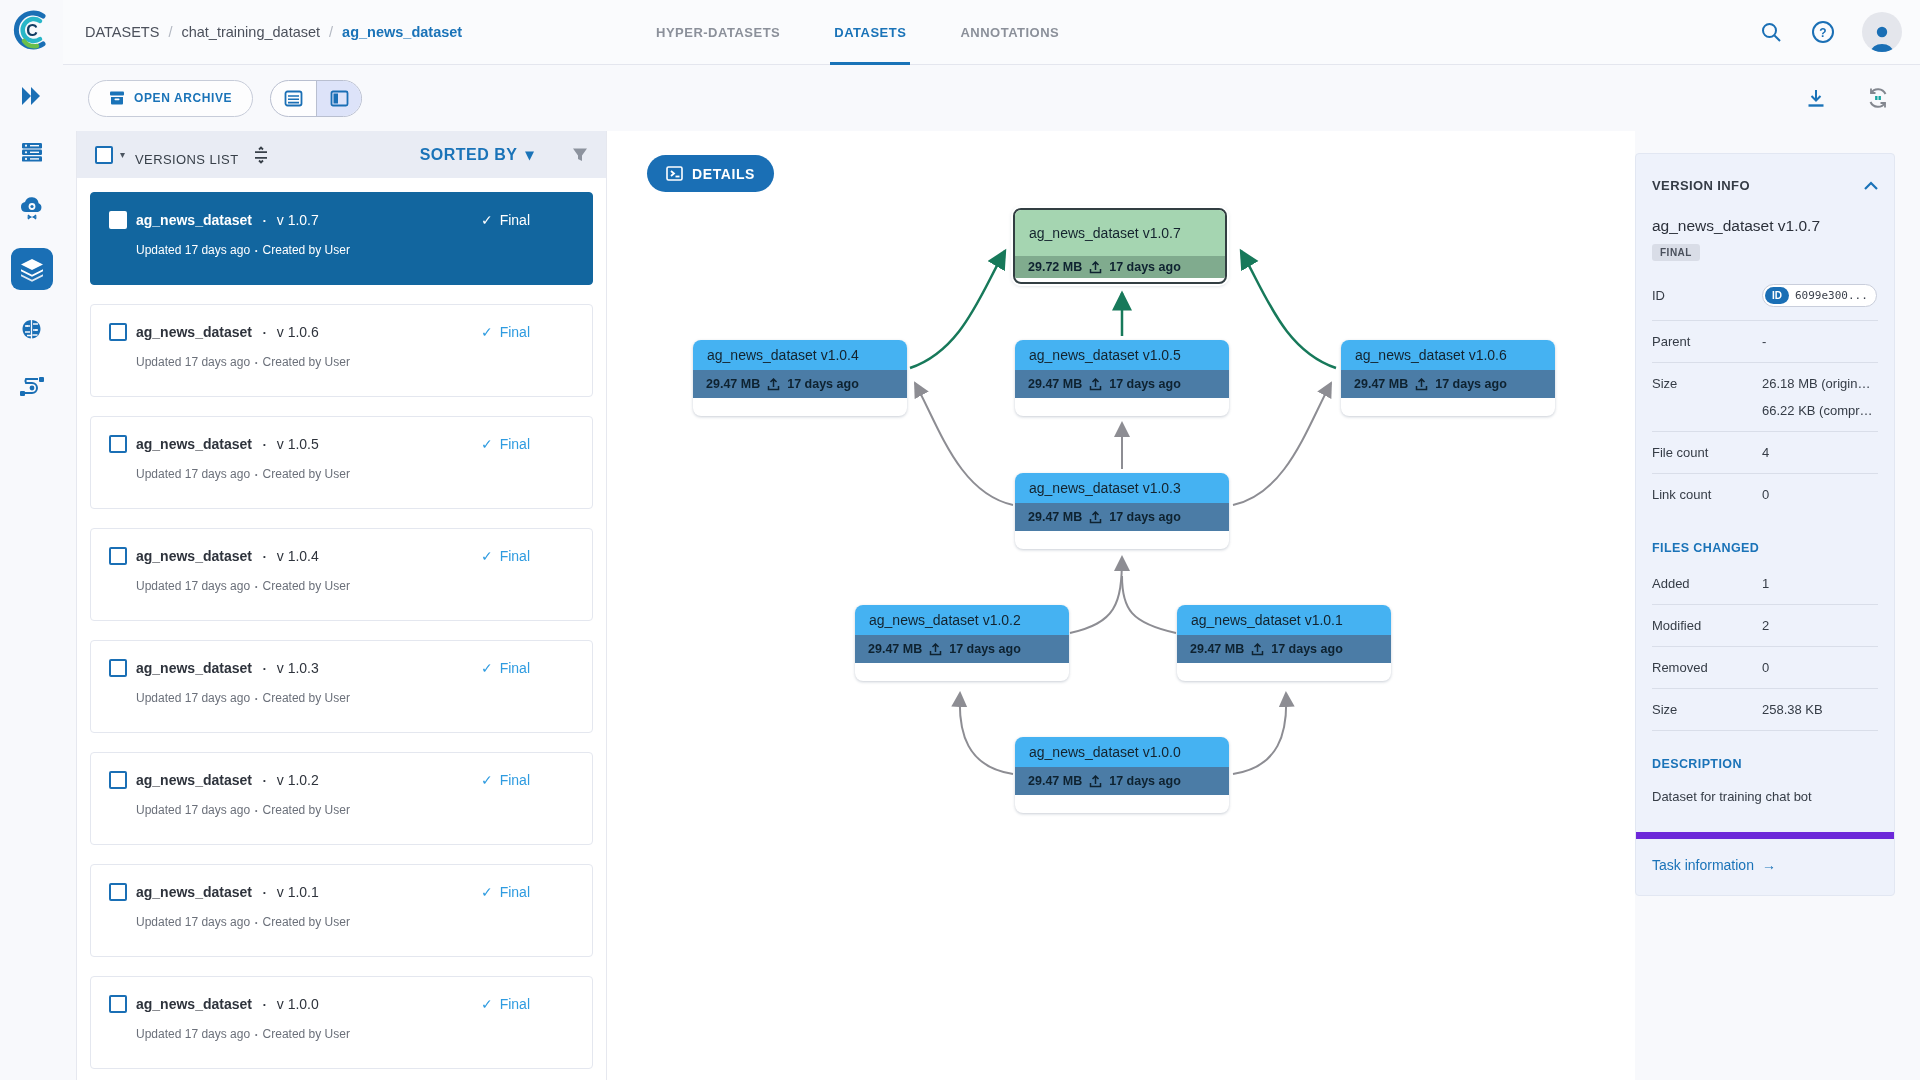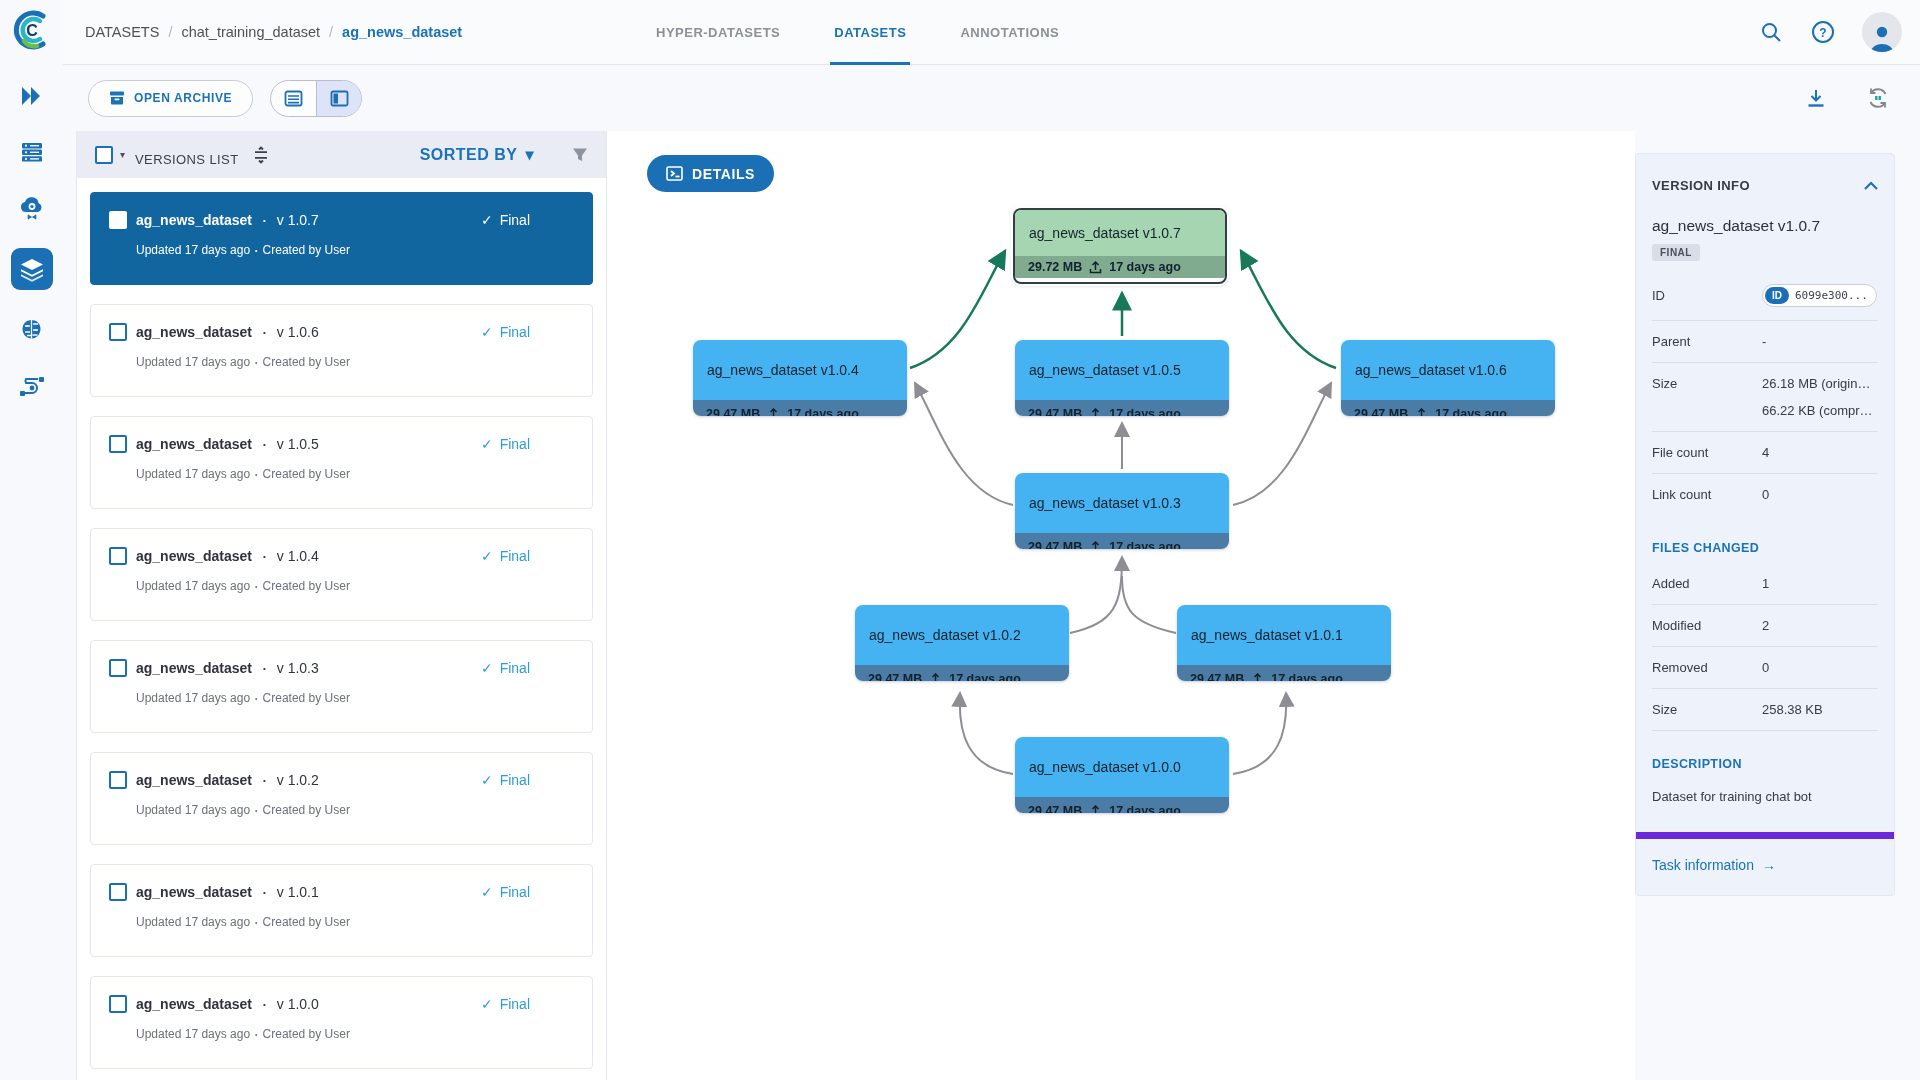--- a/index.html
+++ b/index.html
@@ -81,21 +81,21 @@
   .vcard.selected .cb { border-color:#fff; background:#fff; }
 
   
   .graph-area { flex:1; position:relative; background:#fff; }
   .btn-details { position:absolute; left:40px; top:24px; height:37px; padding:0 19px; border-radius:19px;
                  background:#1a6fb5; color:#fff; font-size:14px; font-weight:bold; letter-spacing:.6px;
                  display:flex; align-items:center; gap:9px; cursor:pointer; z-index:5; border:none; }
   .edges { position:absolute; left:0; top:0; width:1012px; height:949px; }
   .gnode { position:absolute; width:214px; height:76px; border-radius:8px; overflow:hidden; cursor:pointer;
            box-shadow:0 1px 3px rgba(40,60,90,.25); z-index:3; }
-  .gnode .nt { height:60px; display:flex; align-items:center; padding:0 14px; font-size:14px; color:#14232e; }
+  .gnode .nt { height:30px; display:flex; align-items:center; padding:0 14px; font-size:14px; color:#14232e; }
   .gnode .nb { height:28px; display:flex; align-items:center; padding:0 13px; gap:7px; font-size:12.5px;
                color:#0e2230; font-weight:bold; }
   .gnode.blue .nt { background:#45b2f2; }
   .gnode.blue .nb { background:#4b7ca6; }
   .gnode.green { border:2px solid #323e42; box-shadow:0 0 0 2px #fff, 0 1px 4px rgba(40,60,90,.35); }
   .gnode.green .nt { background:#a5d5b1; height:46px; }
   .gnode.green .nb { background:#80ab8e; height:22px; }
 
   
   .info-panel { width:260px; margin:22px 25px 0 0; background:#eef2fb; border:1px solid #e2e7f2;

